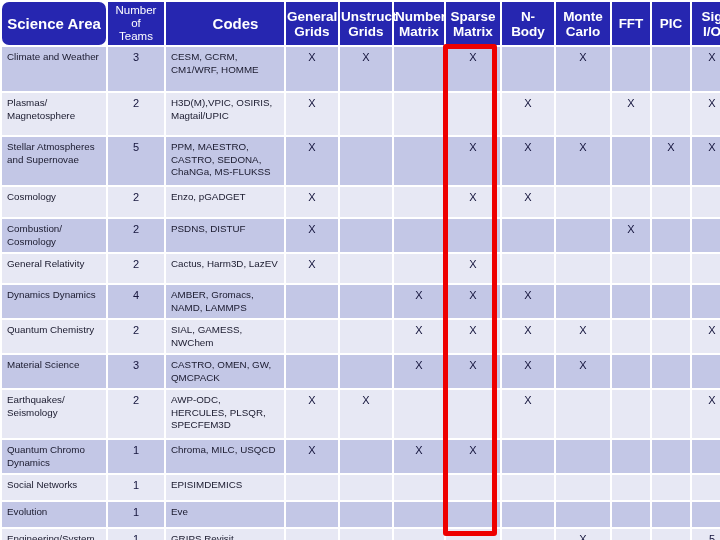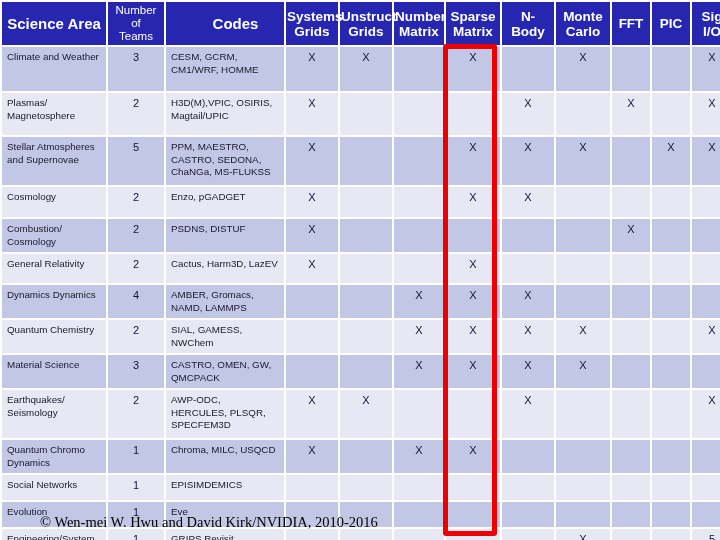--- a/index.html
+++ b/index.html
@@ -35,20 +35,21 @@
     font-size: 13.5px;
     line-height: 15px;
     text-align: center;
     vertical-align: middle;
     padding: 2px 1px;
     height: 40px;
     box-sizing: border-box;
   }
   table.matrix th.sci-head {
     font-size: 15px;
+    border-radius: 7px;
   }
   table.matrix th.teams-head {
     font-weight: normal;
     font-size: 11.5px;
     line-height: 13px;
   }
   table.matrix th.codes-head {
     font-size: 15px;
     padding-left: 22px;
   }
@@ -131,21 +132,21 @@
     <thead>
       <tr>
         <th class="sci-head">Science Area</th>
         <th class="teams-head">
           <span>Number</span><br>
           <span>of</span><br>
           <span>Teams</span>
         </th>
         <th class="codes-head">Codes</th>
         <th>
-          <span>Systems</span><br>
+          <span>General</span><br>
           <span>Grids</span>
         </th>
         <th>
           <span>Unstruct</span><br>
           <span>Grids</span>
         </th>
         <th>
           <span>Number</span><br>
           <span>Matrix</span>
         </th>
@@ -363,14 +364,13 @@
           <td class="mark"></td>
           <td class="mark">X</td>
           <td class="mark"></td>
           <td class="mark"></td>
           <td class="mark">5</td>
         </tr>
       </tbody>
   </table>
 
   <div id="highlight-box"></div>
-  <div id="copyright">© Wen-mei W. Hwu and David Kirk/NVIDIA, 2010-2016</div>
 </div>
 
 </body></html>

